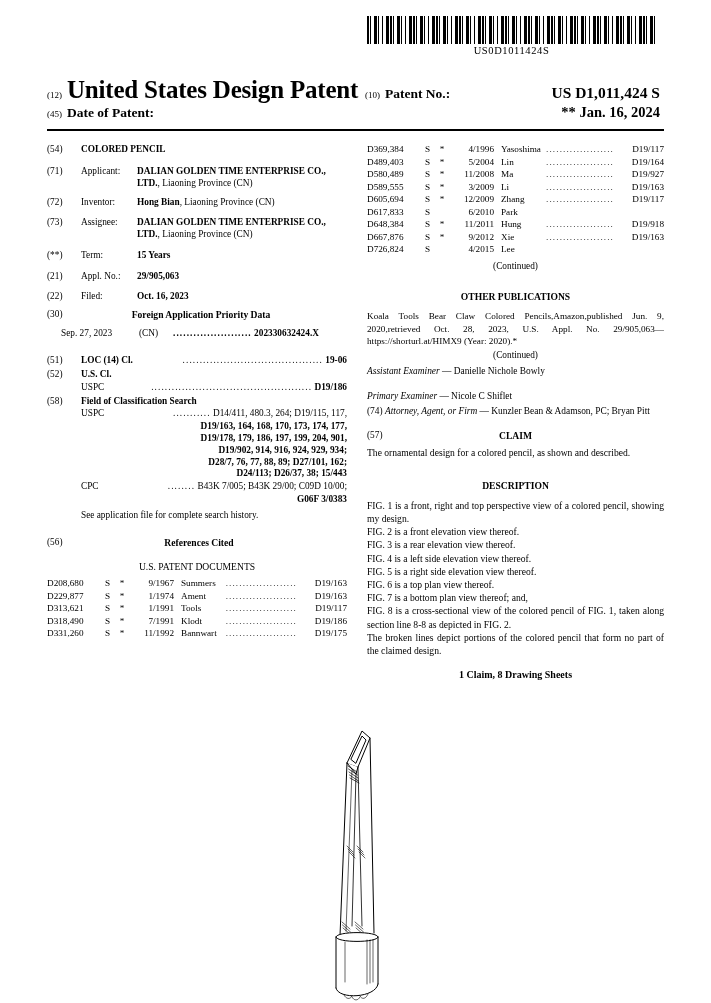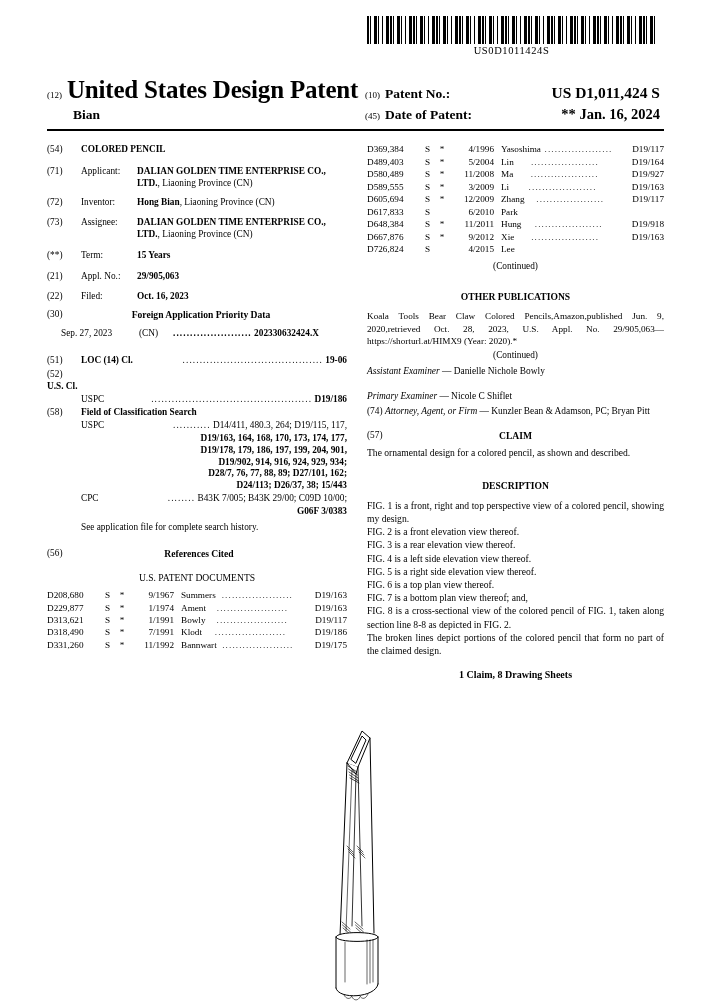--- a/index.html
+++ b/index.html
@@ -193,21 +193,21 @@
   }
   .ref-table td {
     padding: 0.4px 0;
     white-space: nowrap;
     vertical-align: baseline;
   }
   .c-pat { width: 58px; }
   .c-kind { width: 11px; text-align: left; }
   .c-star { width: 12px; text-align: center; }
   .c-date { width: 46px; text-align: right; padding-right: 7px !important; }
-  .c-name { text-align: center; margin-top: 32px; }
+  .c-name { text-align: right; margin-top: 32px; }
   .c-cls { width: 48px; text-align: right; }
   .leaderbox {
     display: flex;
     align-items: baseline;
   }
   .leadername { flex: none; }
   .leaddots {
     flex: 1;
     overflow: hidden;
     white-space: nowrap;
@@ -281,23 +281,20 @@
       <div class="hdr-left">
         <span class="paren-sm">(12)</span><span class="big-title">United States Design Patent</span>
       </div>
       <div class="hdr-right">
         <span class="paren-sm">(10)</span>
         <span class="hdr-label">Patent No.:</span>
         <span class="hdr-value">US D1,011,424 S</span>
       </div>
     </div>
     <div class="hdr-row">
-      <div class="hdr-left">
-        <div class="inventor-line">Bian</div>
-      </div>
       <div class="hdr-right">
         <span class="paren-sm">(45)</span>
         <span class="hdr-label">Date of Patent:</span>
         <span class="hdr-value small">** Jan. 16, 2024</span>
       </div>
     </div>
   </div>
   <div class="hdr-rule"></div>
 
   <div class="col col-left">
@@ -353,21 +350,21 @@
       <span class="pri-cc">(CN)</span>
       <span class="pri-dots"><span class="dots">.......................</span> <span>202330632424.X</span></span>
     </div>
 
     <div class="cls-row" style="margin-top:15px;">
       <span class="cls-num">(51)</span>
       <span class="cls-key b">LOC (14) Cl.</span>
       <span class="cls-fill"><span class="dots">.........................................</span> <b>19-06</b></span>
     </div>
 
-    <div class="cls-row" style="margin-top:2px;flex-direction:column;">
+    <div class="cls-row" style="margin-top:2px;">
       <span class="cls-num">(52)</span>
       <span class="cls-key b">U.S. Cl.</span>
     </div>
     <div class="cls-row">
       <span class="cls-num"></span>
       <span class="cls-key">USPC</span>
       <span class="cls-fill"><span class="dots">...............................................</span> <b>D19/186</b></span>
     </div>
 
     <div class="cls-row" style="margin-top:2px;">
@@ -431,21 +428,21 @@
             </td>
           <td class="c-cls">D19/163</td>
         </tr>
         <tr>
           <td class="c-pat">D313,621</td>
           <td class="c-kind">S</td>
           <td class="c-star">*</td>
           <td class="c-date">1/1991</td>
           <td class="c-name">
               <span class="leaderbox">
-                <span class="leadername">Bowly</span>
+                <span class="leadername">Tools</span>
                 <span class="leaddots">.....................</span>
               </span>
             </td>
           <td class="c-cls">D19/117</td>
         </tr>
         <tr>
           <td class="c-pat">D318,490</td>
           <td class="c-kind">S</td>
           <td class="c-star">*</td>
           <td class="c-date">7/1991</td>

